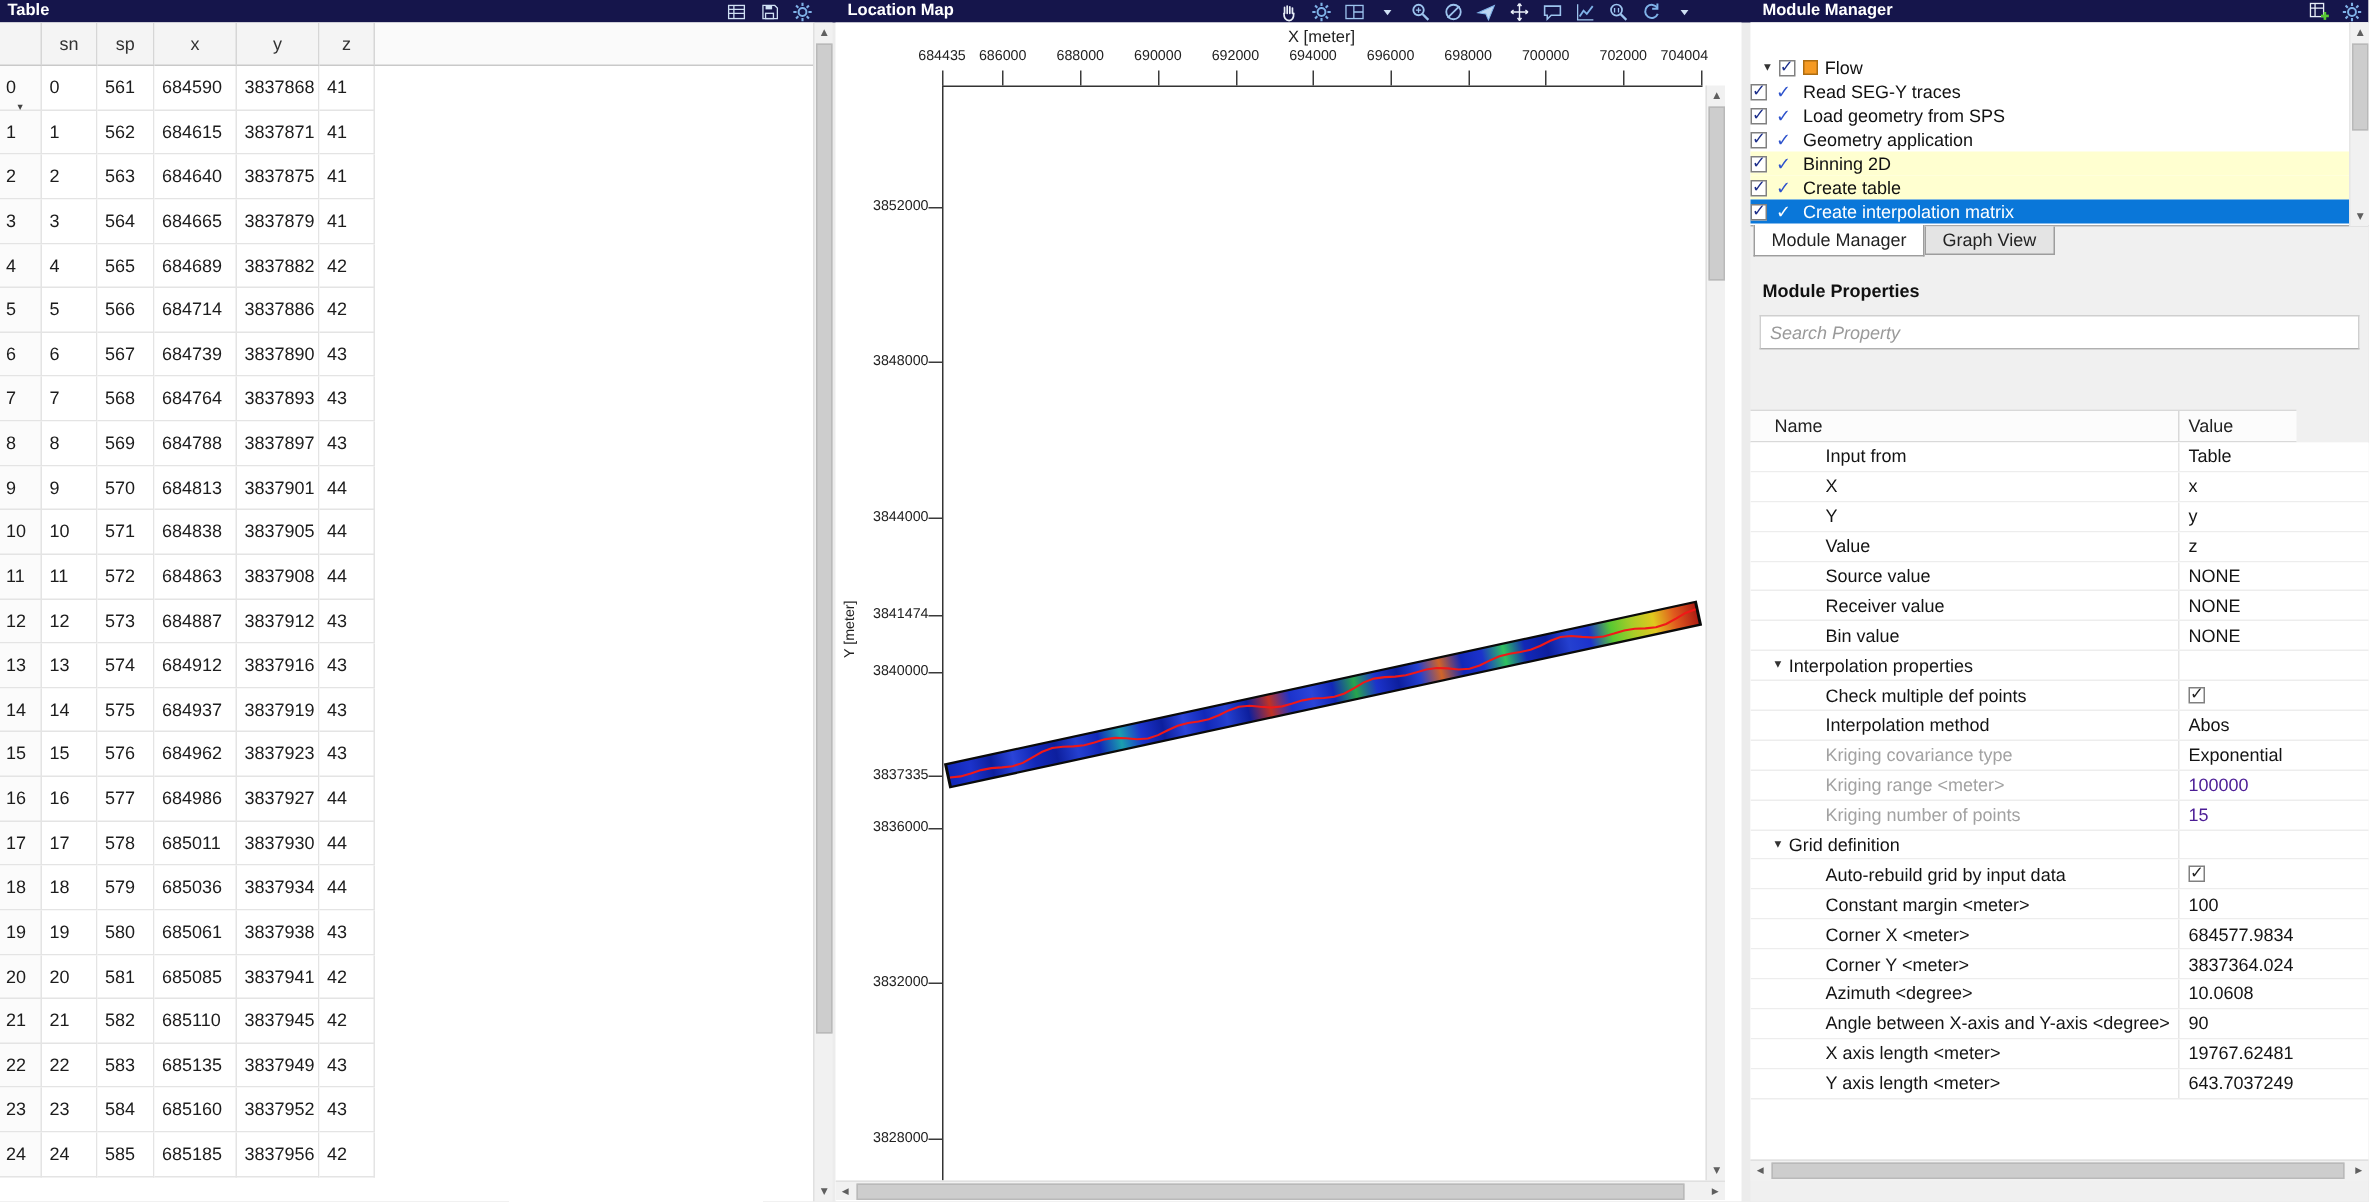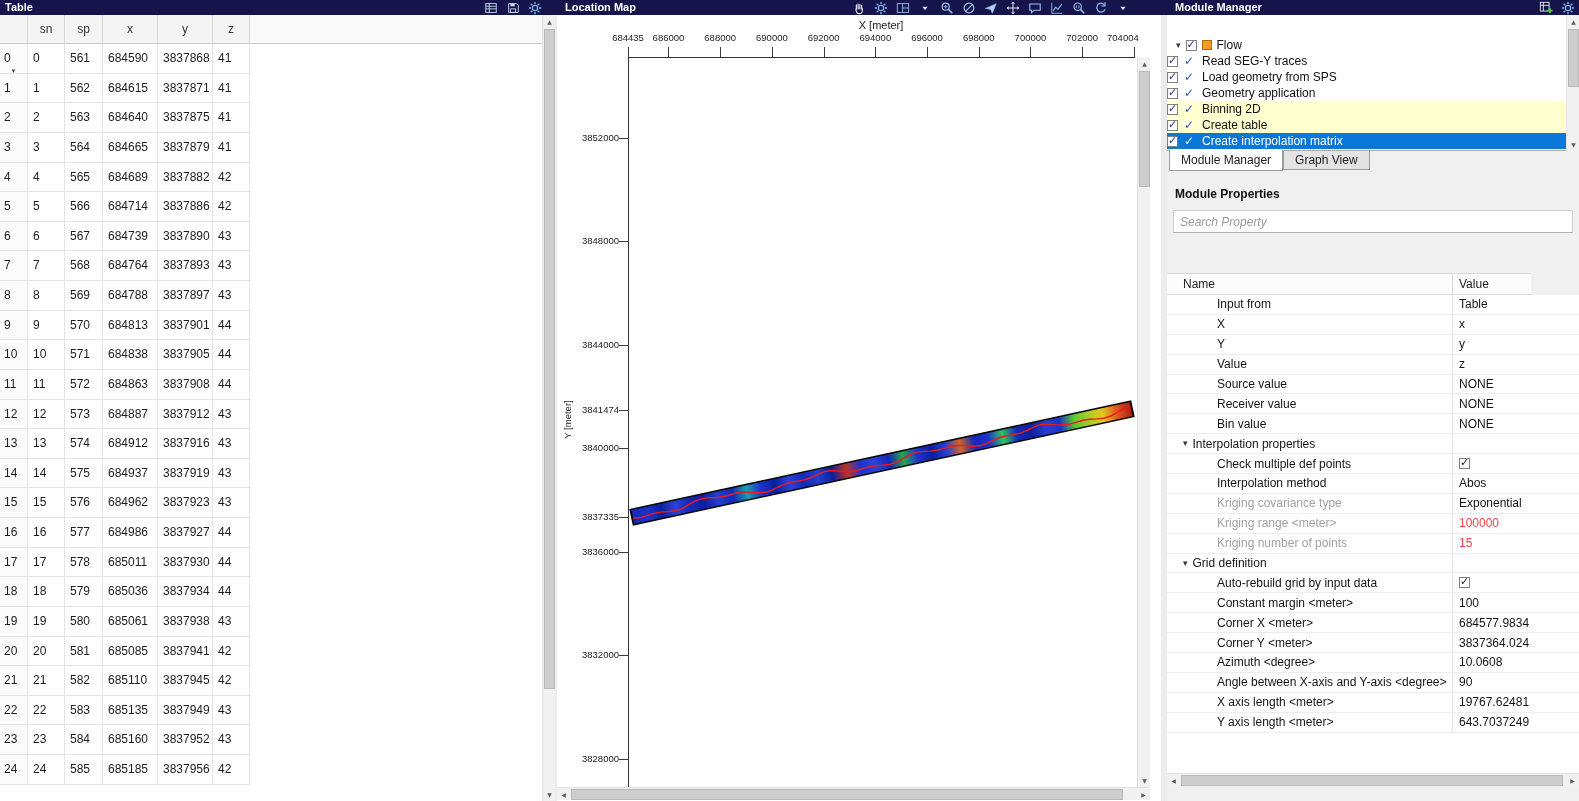--- a/index.html
+++ b/index.html
@@ -90,21 +90,21 @@
 #gridHeader .gh-value{flex:1;border-left:1px solid #d9d9d9;padding-left:6px;line-height:20px}
 #propRows{position:absolute;left:0;top:280px;width:484px;height:478px;background:#fff;overflow:hidden}
 .prow{display:flex;height:19.9px;border-bottom:1px solid #ededed;background:#fff;font-size:12px;align-items:stretch}
 .pname{width:285px;display:flex;align-items:center;white-space:nowrap;overflow:hidden}
 .pname.group{padding-left:16px;gap:5px}
 .pname.item{padding-left:50px}
 .plab{color:#141414}
 .plab.disabled{color:#a2a2a2}
 .pvalue{flex:1;border-left:1px solid #e6e6e6;display:flex;align-items:center;padding-left:6px;position:relative}
 .pvtext{color:#141414}
-.pvtext.disabled{color:#ef4444}
+.pvtext.disabled{color:#4c1d95}
 .pdrop{position:absolute;right:13px;top:3px}
 .pdrop::after{content:"▾";font-size:10px;color:#444;font-family:"DejaVu Sans",sans-serif}
 </style>
 </head>
 <body>
 
 <div id="app">
 
   <div id="topbar">
     <span class="tb-title" style="left:5px">Table</span>

